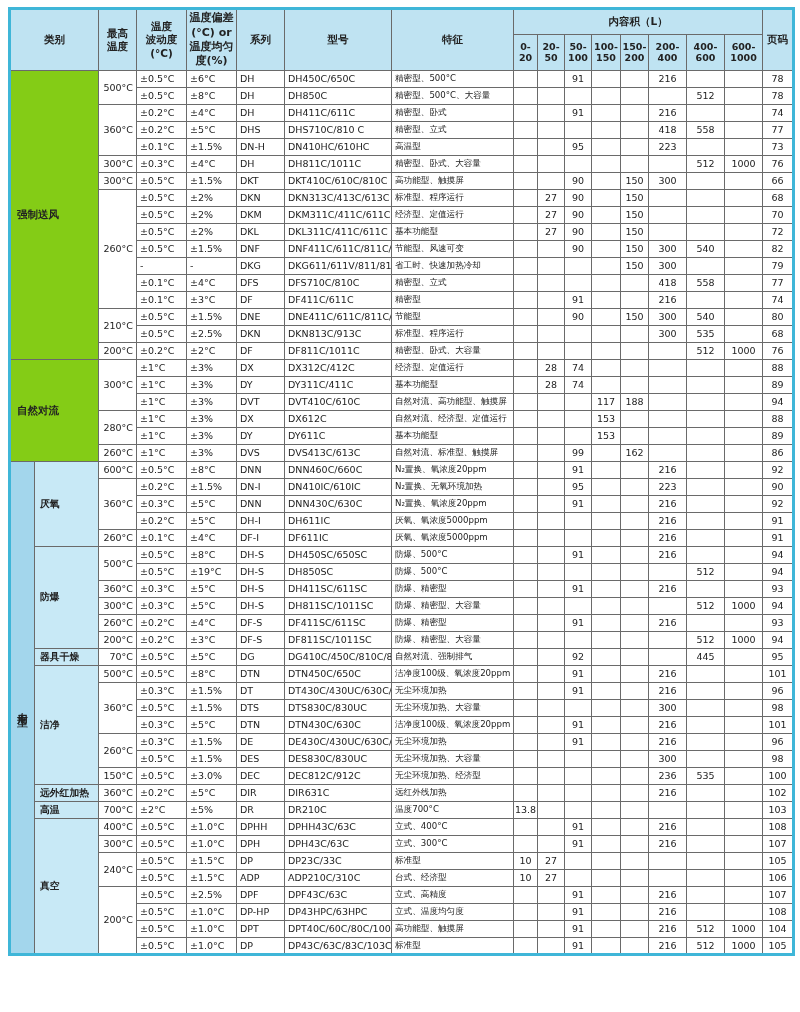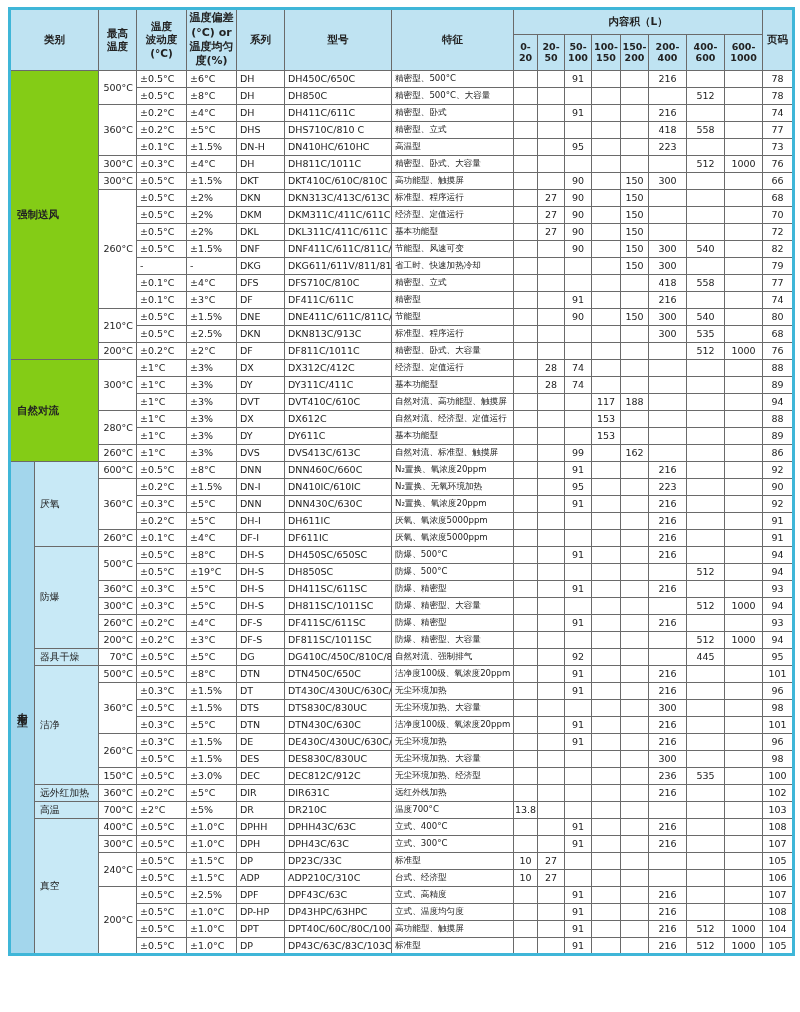--- a/index.html
+++ b/index.html
@@ -52,21 +52,21 @@
     background: #a3d6ec;
     writing-mode: vertical-rl;
     text-orientation: upright;
     text-align: center;
     letter-spacing: 3px;
     padding: 0;
   }
   td.sub {
     background: #c8e9f6;
     font-size: 9.8px;
-    font-weight: normal;
+    font-weight: bold;
     padding-left: 5px;
   }
   td.temp { text-align: right; font-size: 9.5px; }
   td.val  { text-align: left; }
   td.feat { font-size: 8.6px; margin-left: 11px; }
   td.vol, td.page { text-align: center; padding: 0 1px; font-size: 9.5px; }
 </style>
 </head>
 <body>
 

